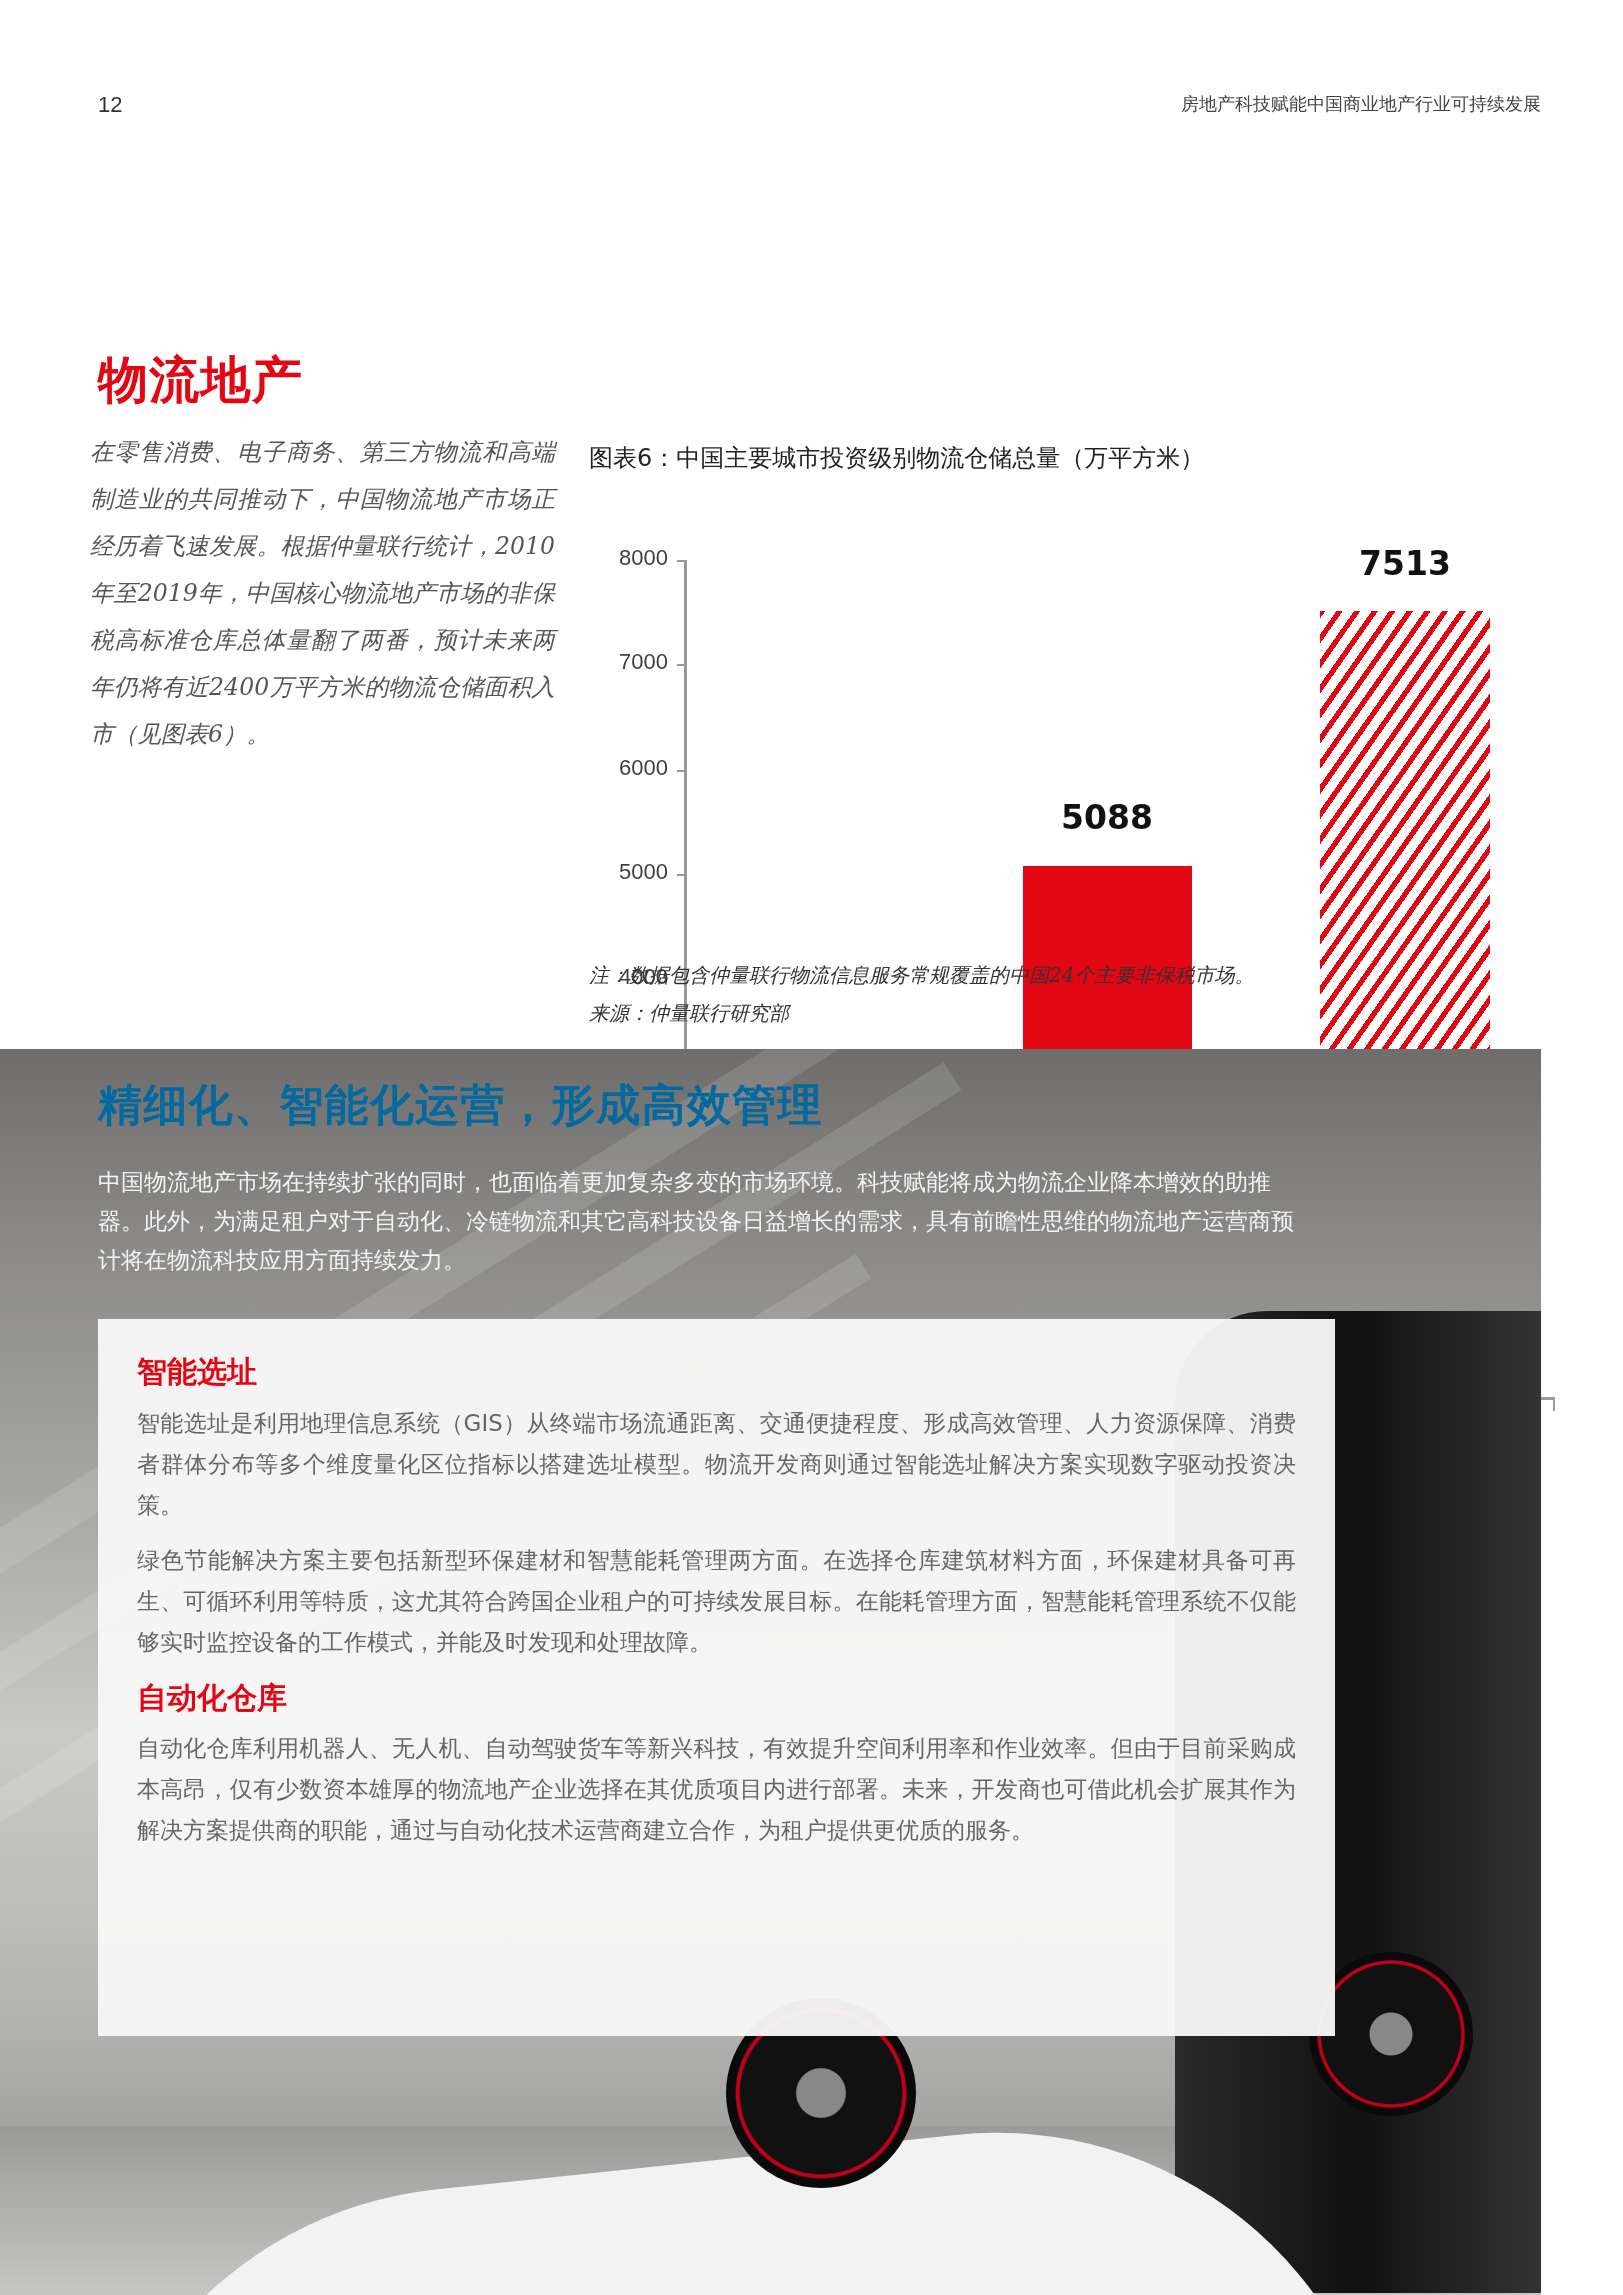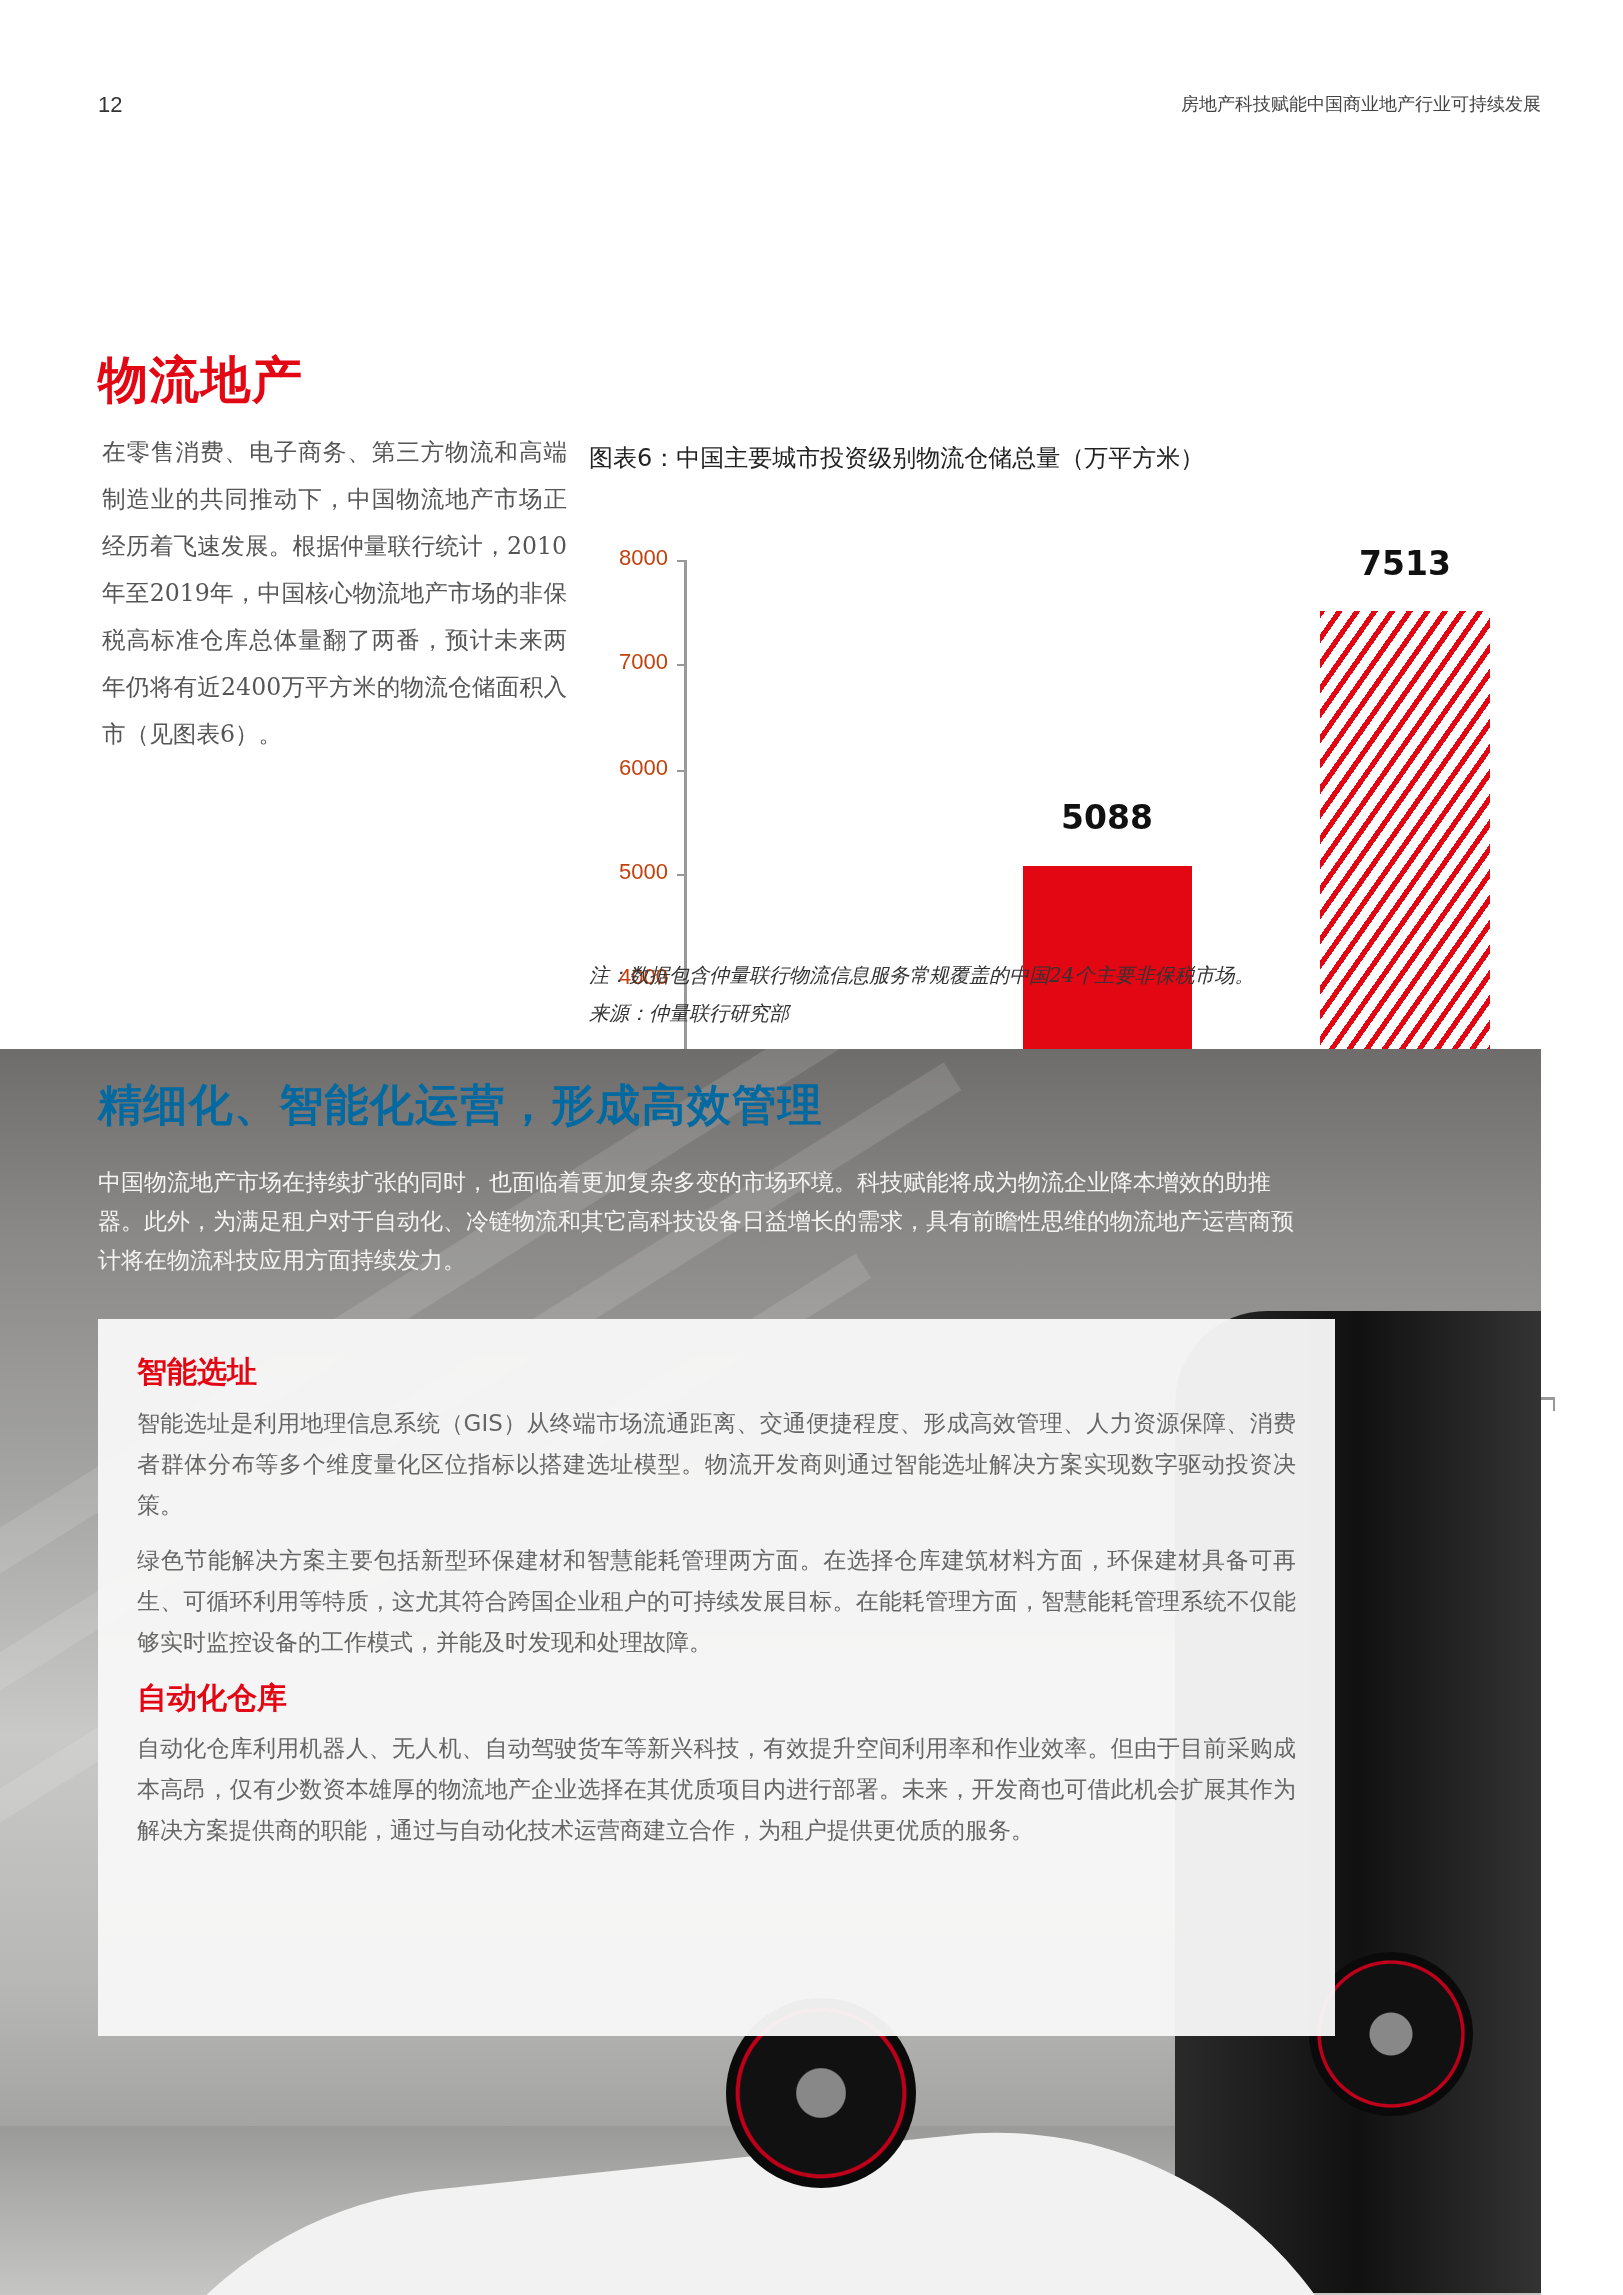--- a/index.html
+++ b/index.html
@@ -1,23 +1,23 @@
 <!DOCTYPE html>
 <html style="font-size:10.5px"><head>
 <meta charset="utf-8">
 <style>
   * { margin:0; padding:0; box-sizing:border-box; }
   body { width:1623px; height:2295px; background:#ffffff; position:relative; overflow:hidden; font-family:"DejaVu Sans", sans-serif; color:#222; }
   .page-number { position:absolute; left:98px; top:92px; font-size:22px; color:#333; font-family:"Liberation Sans", sans-serif; }
   .running-title { position:absolute; right:82px; top:92px; font-size:18px; color:#444; }
   .section-title { position:absolute; left:98px; top:347px; font-size:50px; font-weight:bold; color:#e30613; letter-spacing:1.3px; }
-  .intro { position:absolute; left:102px; top:429px; width:465px; font-family:"DejaVu Serif", serif; font-size:23.6px; line-height:47px; color:#555; text-align:justify; }
+  .intro { position:absolute; left:90px; top:429px; width:465px; font-family:"DejaVu Serif", serif; font-style:italic; font-size:23.6px; line-height:47px; color:#555; text-align:justify; }
   .chart-title { position:absolute; left:589px; top:442px; font-size:24px; color:#222; }
   .chart { position:absolute; left:576px; top:491px; width:968px; height:458px; }
-  .yaxis-label { position:absolute; width:92px; text-align:right; font-size:22px; color:#c2410c; font-family:"Liberation Sans", sans-serif; }
+  .yaxis-label { position:absolute; width:92px; text-align:right; font-size:22px; color:#404040; font-family:"Liberation Sans", sans-serif; }
   .yaxis-line { position:absolute; left:108px; top:69px; width:2.6px; height:844px; background:#999; }
   .xaxis-line { position:absolute; left:108px; top:906px; width:870px; height:2.6px; background:#999; }
   .bar { position:absolute; background:#e30613; }
   .bar.hatched { background: repeating-linear-gradient(-55deg, #ffffff 0px, #ffffff 9.2px, #e30613 9.2px, #e30613 14.4px); }
   .bar-value { position:absolute; width:196px; text-align:center; font-weight:bold; font-size:33px; color:#111;margin-top:16px; }
   .xaxis-label { position:absolute; width:196px; text-align:center; font-size:22px; color:#222; font-family:"Liberation Sans", sans-serif; }
   .tick { position:absolute; background:#999; }
   .note { position:absolute; left:589px; font-family:"DejaVu Serif", serif; font-style:italic; font-size:20px; color:#333; }
   .photo { position:absolute; left:0; top:1049px; width:1541px; height:1247px; overflow:hidden;
     background: linear-gradient(180deg, #6e6d6b 0%, #8a8987 15%, #a5a5a3 35%, #c9c9c7 55%, #b7b7b5 75%, #8d8d8b 100%); }

